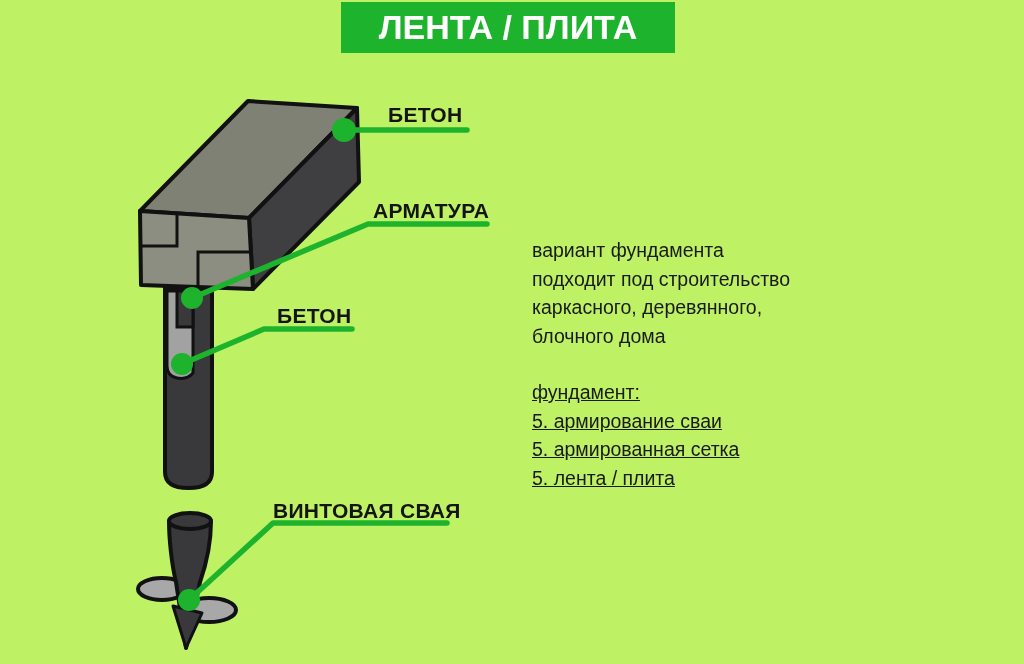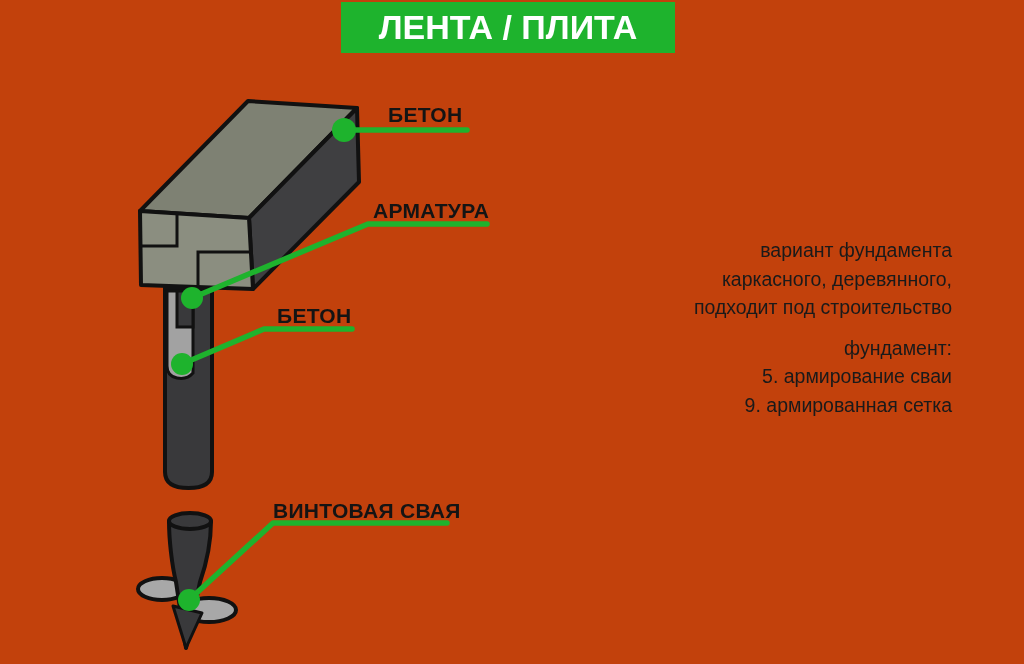--- a/index.html
+++ b/index.html
@@ -1,20 +1,20 @@
 <!DOCTYPE html>
 <html><head>
 <meta charset="utf-8">
 <style>
   html, body { margin: 0; padding: 0; background: #ffffff; }
   #canvas {
     position: relative;
     width: 1024px;
     height: 664px;
-    background: #c2410c;
+    background: #bef264;
     overflow: hidden;
     font-family: "Liberation Sans", "DejaVu Sans", sans-serif;
   }
   #title-banner {
     position: absolute;
     left: 341px; top: 2px;
     width: 334px; height: 51px;
     background: #1eb32d;
     display: flex; align-items: center; justify-content: center;
   }
@@ -38,22 +38,22 @@
     letter-spacing: 0.3px;
   }
   #right-text {
     position: absolute;
     left: 532px; top: 236px;
     width: 420px;
     color: #1a1a1a;
     font-size: 19.5px;
     line-height: 28.5px;
   }
-  #foundation-list { margin-top: 12px; }
-  .txt-line { white-space: nowrap; text-align: right; }
+  #foundation-list { margin-top: 28px; text-decoration: underline; }
+  .txt-line { white-space: nowrap; }
 </style>
 </head>
 <body>
 
 <div id="canvas">
 
   <div id="title-banner">
     <span class="title-text">ЛЕНТА / ПЛИТА</span>
   </div>
 
@@ -96,23 +96,25 @@
 
     <text class="diagram-label" x="388" y="122">БЕТОН</text>
     <text class="diagram-label" x="373" y="218">АРМАТУРА</text>
     <text class="diagram-label" x="277" y="323">БЕТОН</text>
     <text class="diagram-label" x="273" y="518">ВИНТОВАЯ СВАЯ</text>
   </svg>
 
   <div id="right-text">
     <div id="description-block">
       <div class="txt-line">вариант фундамента</div>
+      <div class="txt-line">подходит под строительство</div>
       <div class="txt-line">каркасного, деревянного,</div>
-      <div class="txt-line">подходит под строительство</div>
+      <div class="txt-line">блочного дома</div>
     </div>
     <div id="foundation-list">
       <div class="txt-line">фундамент:</div>
       <div class="txt-line">5. армирование сваи</div>
-      <div class="txt-line">9. армированная сетка</div>
+      <div class="txt-line">5. армированная сетка</div>
+      <div class="txt-line">5. лента / плита</div>
     </div>
   </div>
 
 </div>
 
 </body></html>

